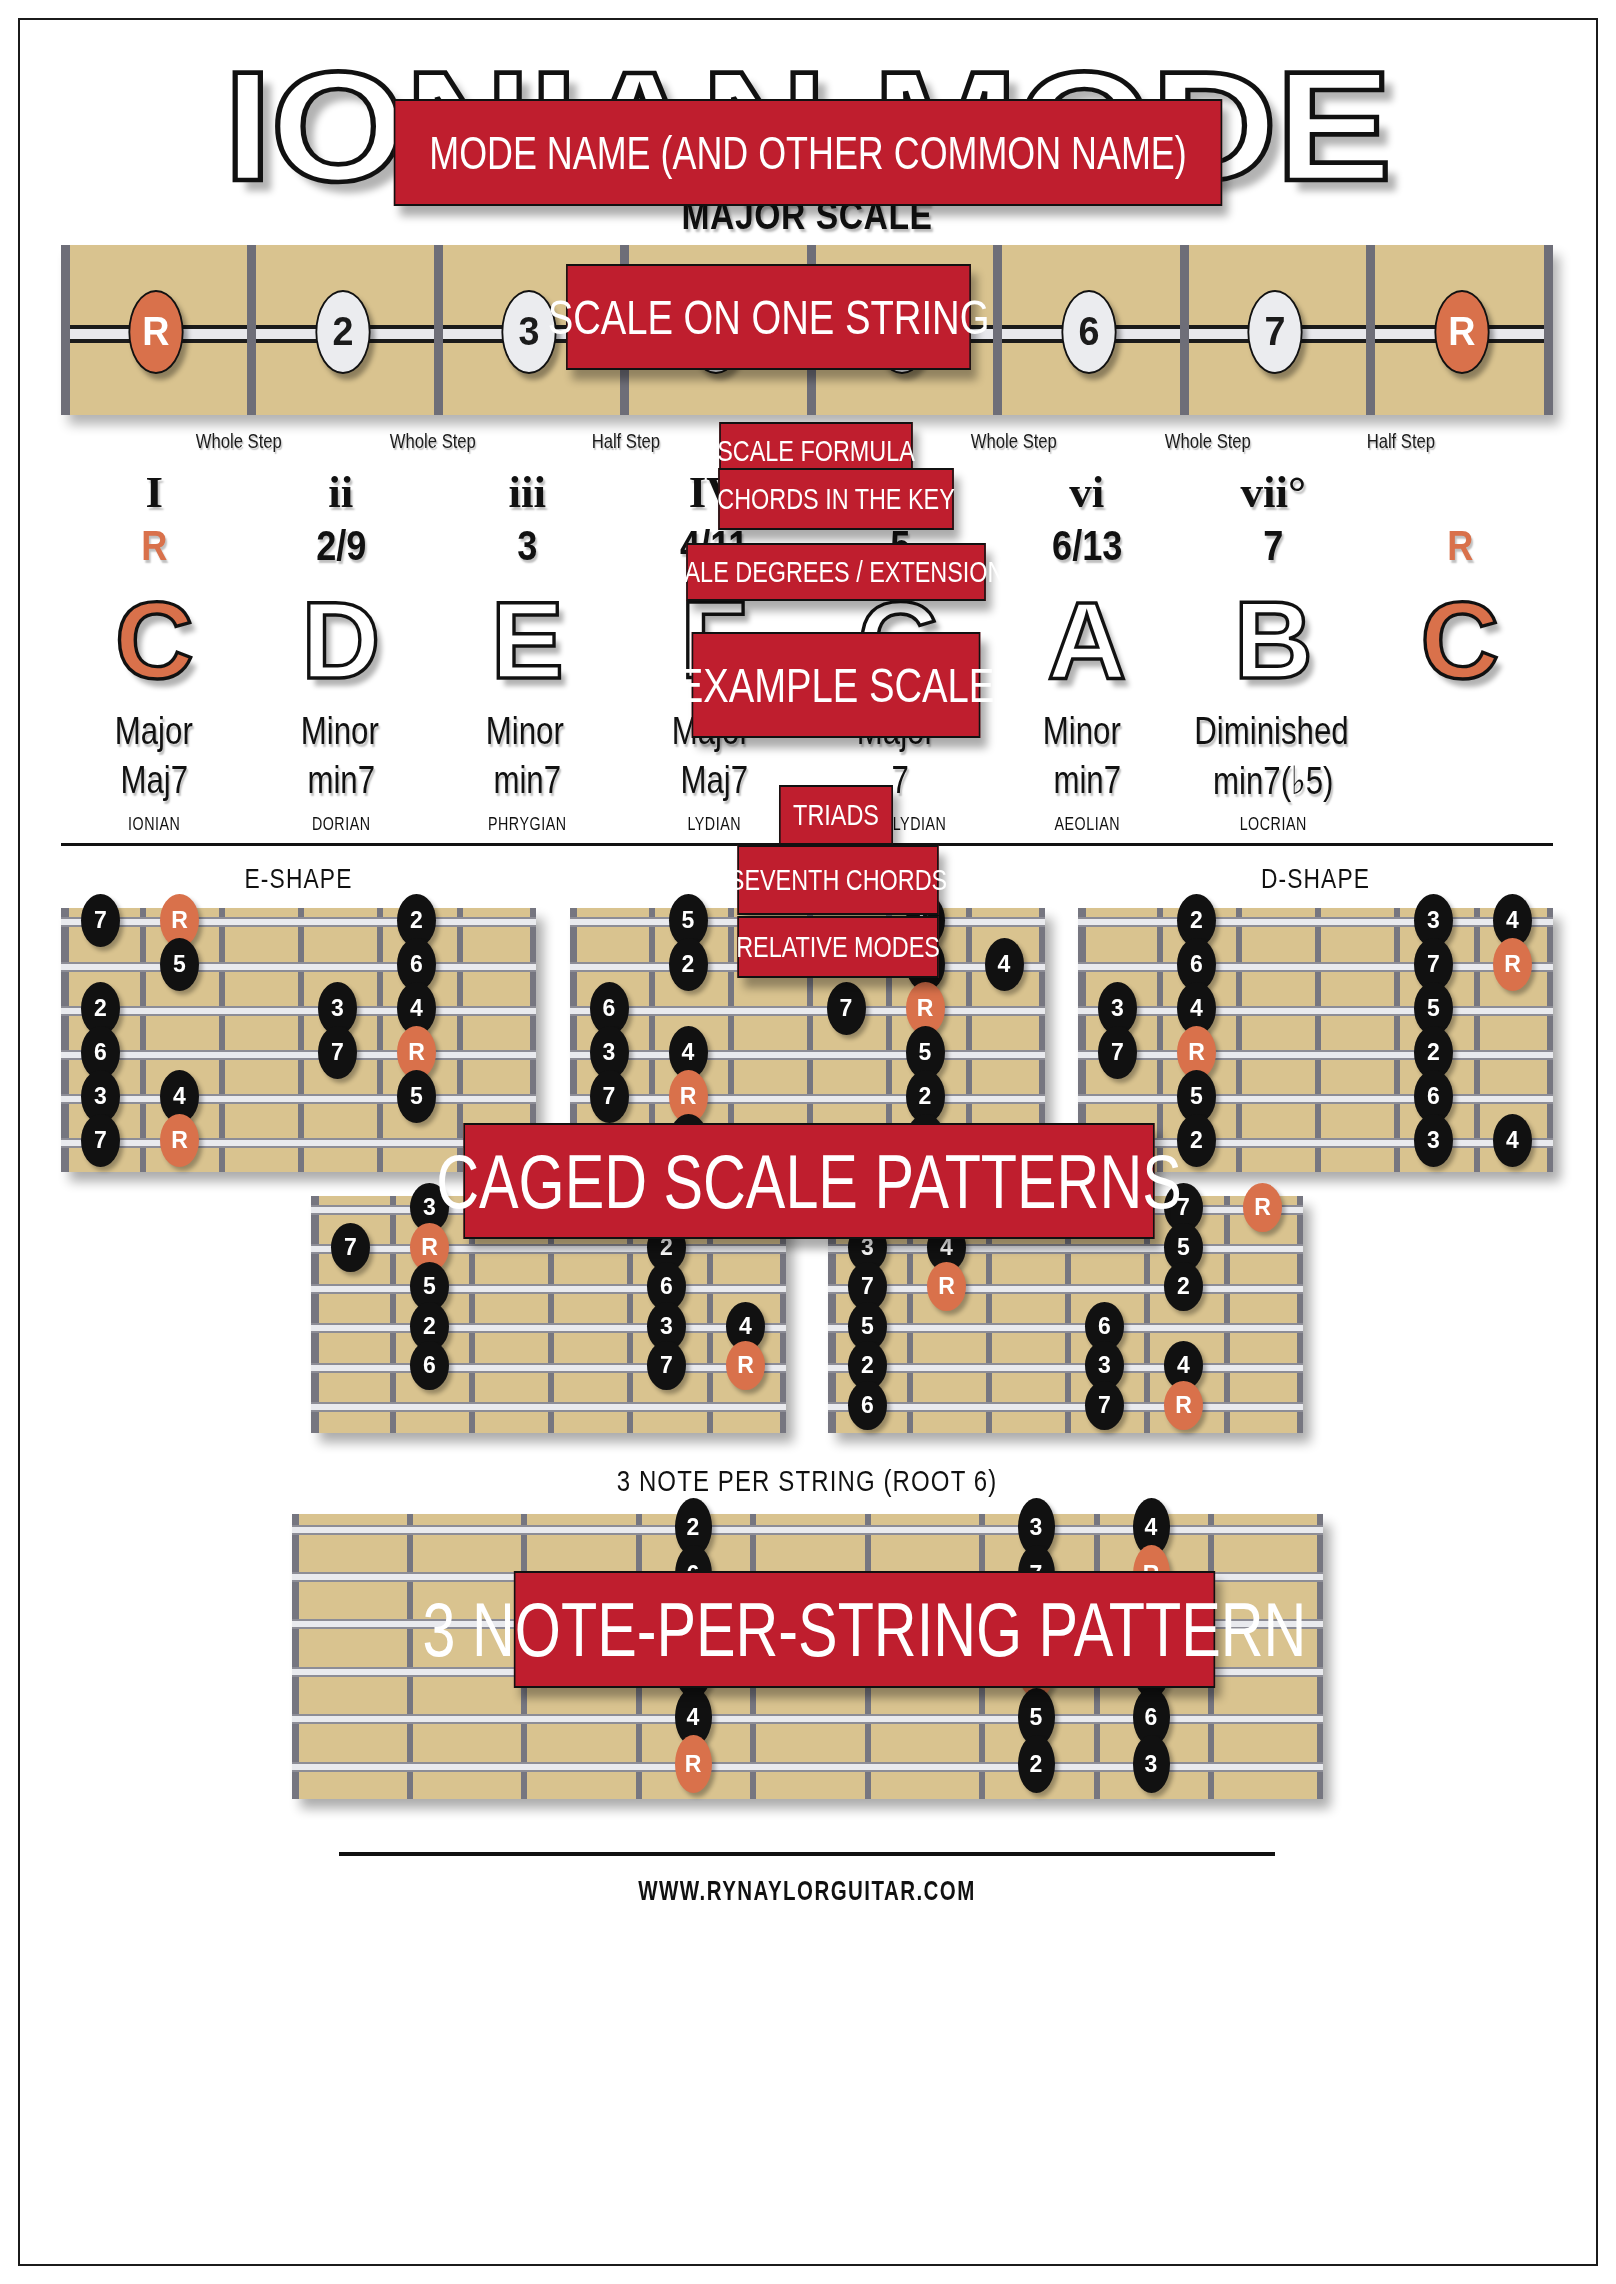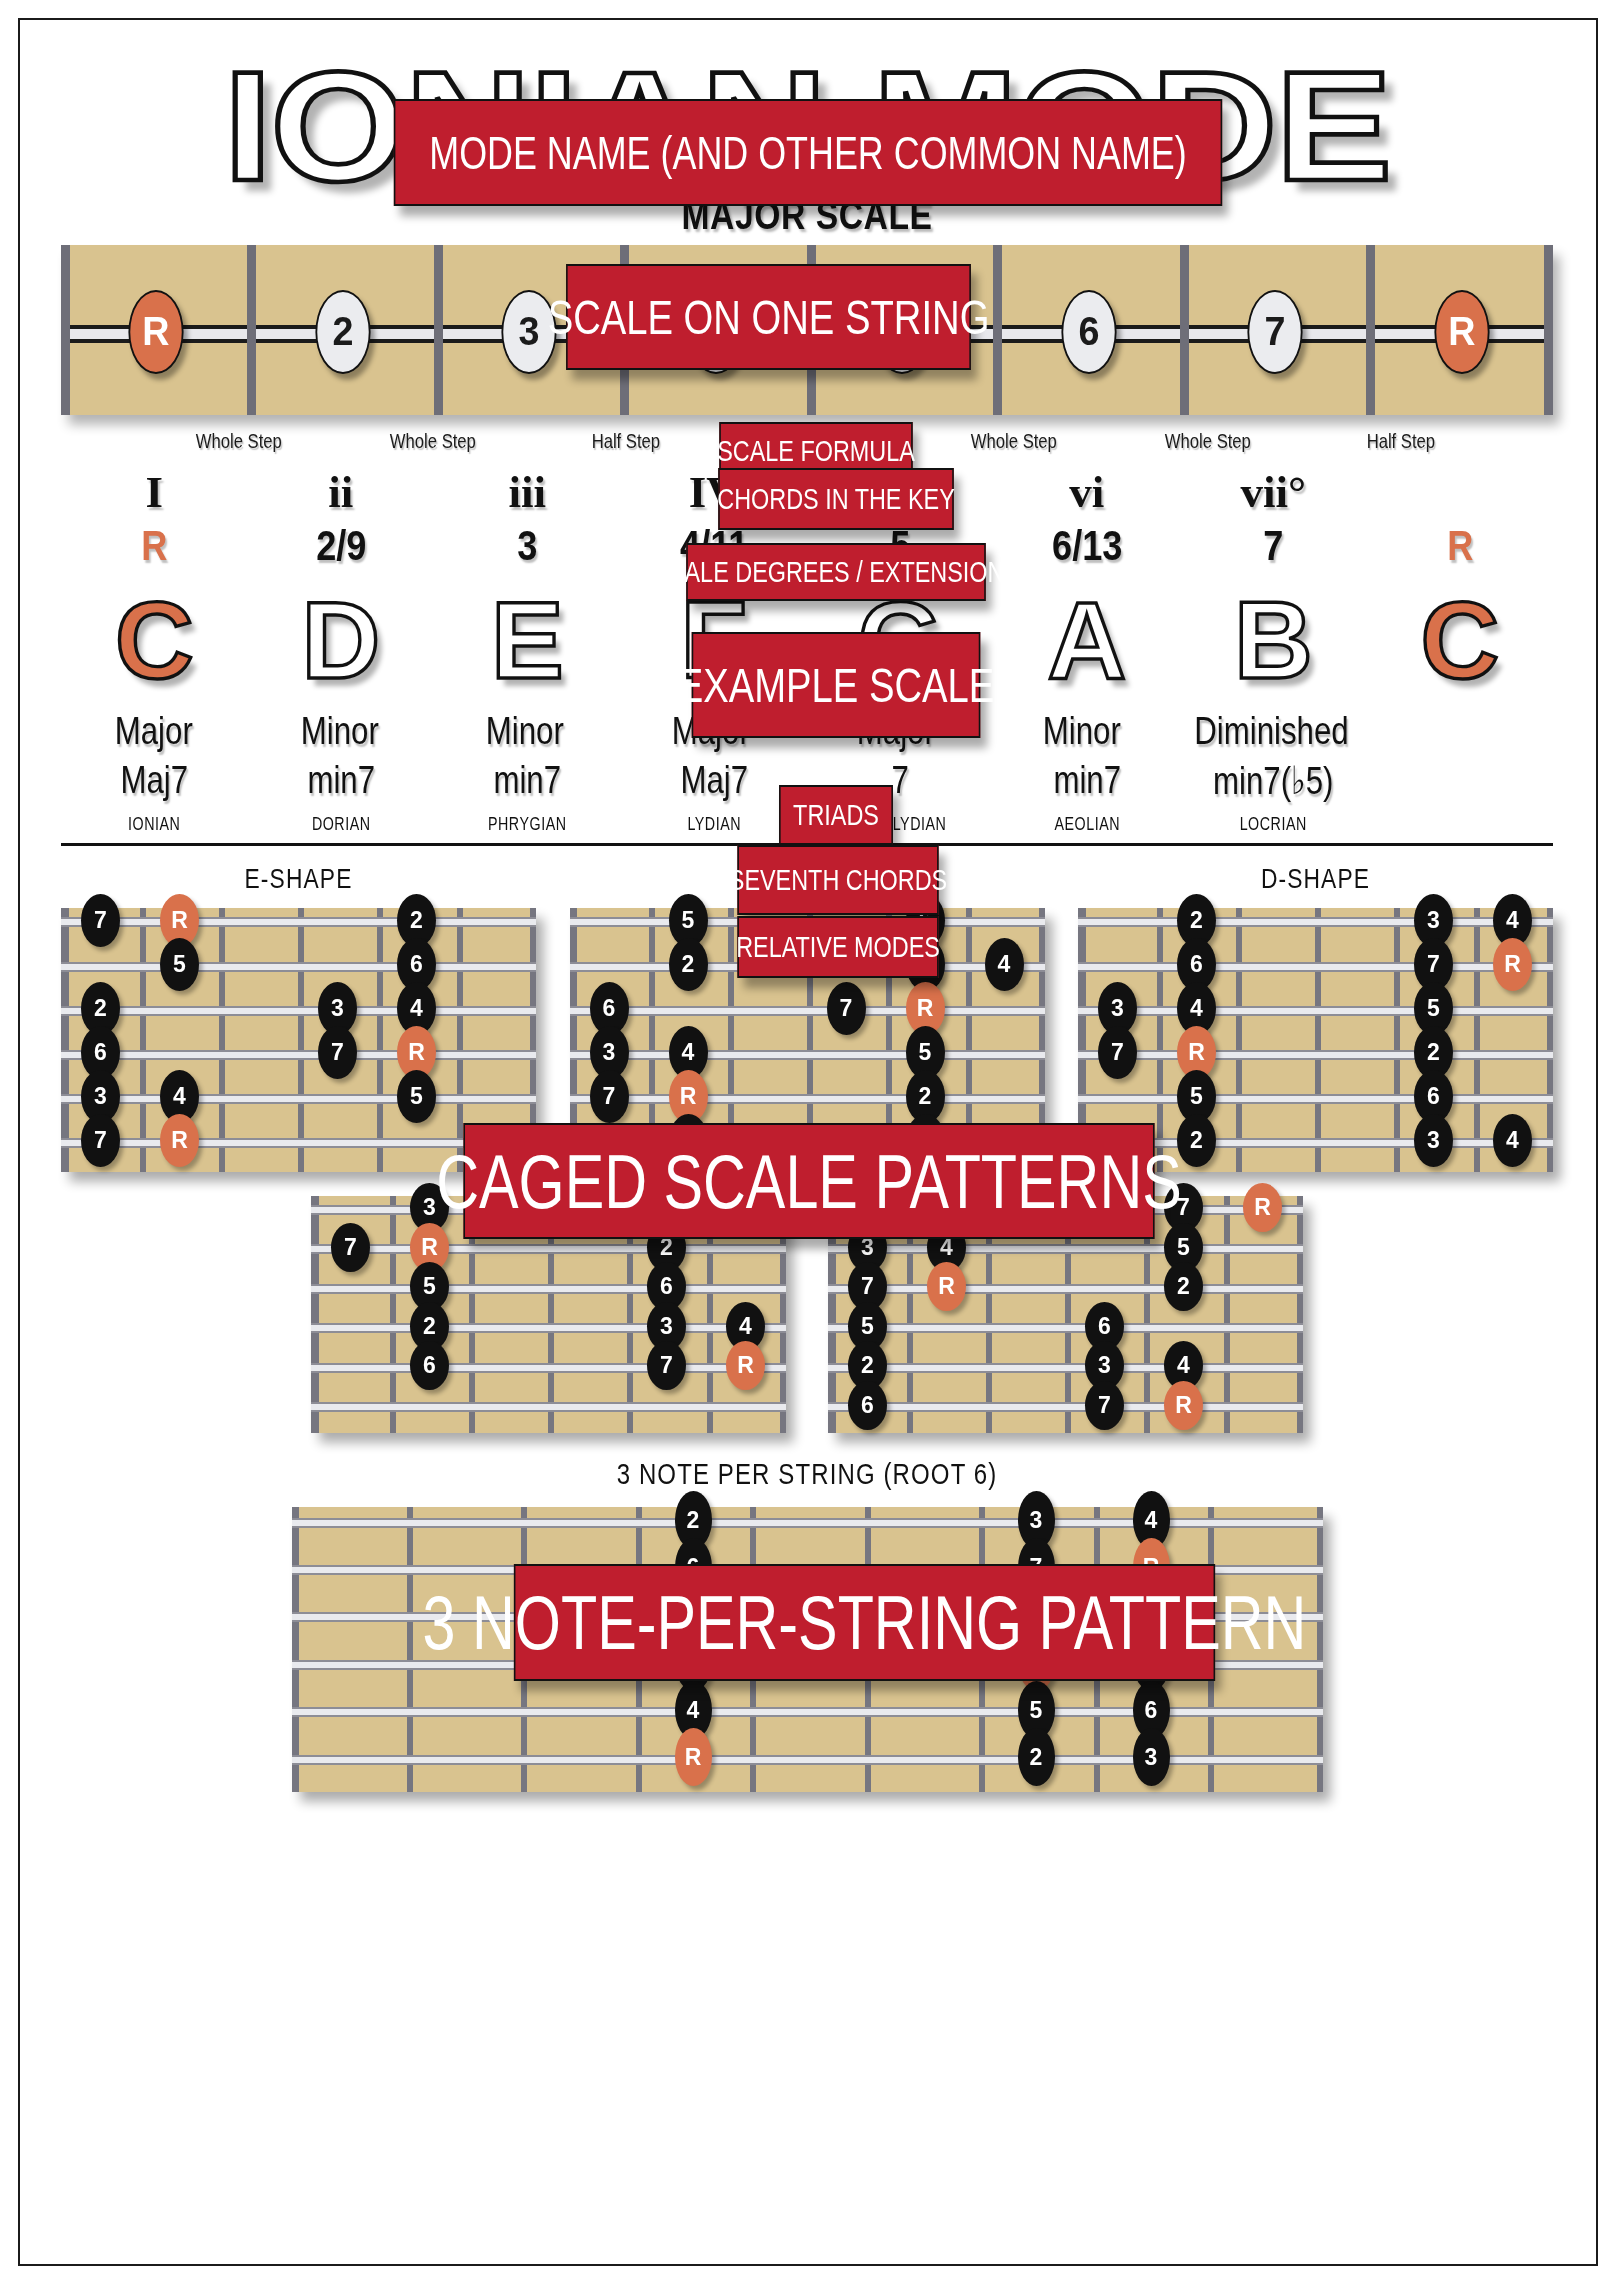--- a/index.html
+++ b/index.html
@@ -395,21 +395,21 @@
               <div class="dot blk" style="width: 39px; height: 49px; font-size: 23px; left: 20px; top: 185px;">6</div>
               <div class="dot blk" style="width: 39px; height: 49px; font-size: 23px; left: 257px; top: 185px;">7</div>
               <div class="dot root" style="width: 39px; height: 49px; font-size: 23px; left: 336px; top: 185px;">R</div>
             </div>
         </div>
       </div>
 
       <div class="redlab" style="left:305px;top:261px;width:882px;height:112px;font-size:76px;">CAGED SCALE PATTERNS</div>
     </div>
 
-    <div style="position:relative;margin-top:24px;">
+    <div style="position:relative;margin-top:31px;">
       <div class="rowlabel">3 NOTE PER STRING (ROOT 6)</div>
       <div style="display:flex;justify-content:center;margin-top:16.3px;">
         <div class="board" id="board-tnps" style="width:1031px;height:285px;">
             <div class="nut"></div>
             <div class="fret" style="left: 115px;"></div>
             <div class="fret" style="left: 229px;"></div>
             <div class="fret" style="left: 344px;"></div>
             <div class="fret" style="left: 458px;"></div>
             <div class="fret" style="left: 573px;"></div>
             <div class="fret" style="left: 687px;"></div>
@@ -438,16 +438,20 @@
             <div class="dot blk" style="width: 37px; height: 58px; font-size: 23px; left: 726px; top: 174px;">5</div>
             <div class="dot blk" style="width: 37px; height: 58px; font-size: 23px; left: 841px; top: 174px;">6</div>
             <div class="dot root" style="width: 37px; height: 58px; font-size: 23px; left: 383px; top: 221px;">R</div>
             <div class="dot blk" style="width: 37px; height: 58px; font-size: 23px; left: 726px; top: 221px;">2</div>
             <div class="dot blk" style="width: 37px; height: 58px; font-size: 23px; left: 841px; top: 221px;">3</div>
           </div>
       </div>
       <div class="redlab" style="left:354px;top:107px;width:895px;height:113px;font-size:76px;">3 NOTE-PER-STRING PATTERN</div>
     </div>
 
+    <div style="margin-top:53px;">
+      <div class="footline"></div>
+      <div class="foot">WWW.RYNAYLORGUITAR.COM</div>
+    </div>
 
   </div>
 </div>
 
 
 </body></html>

